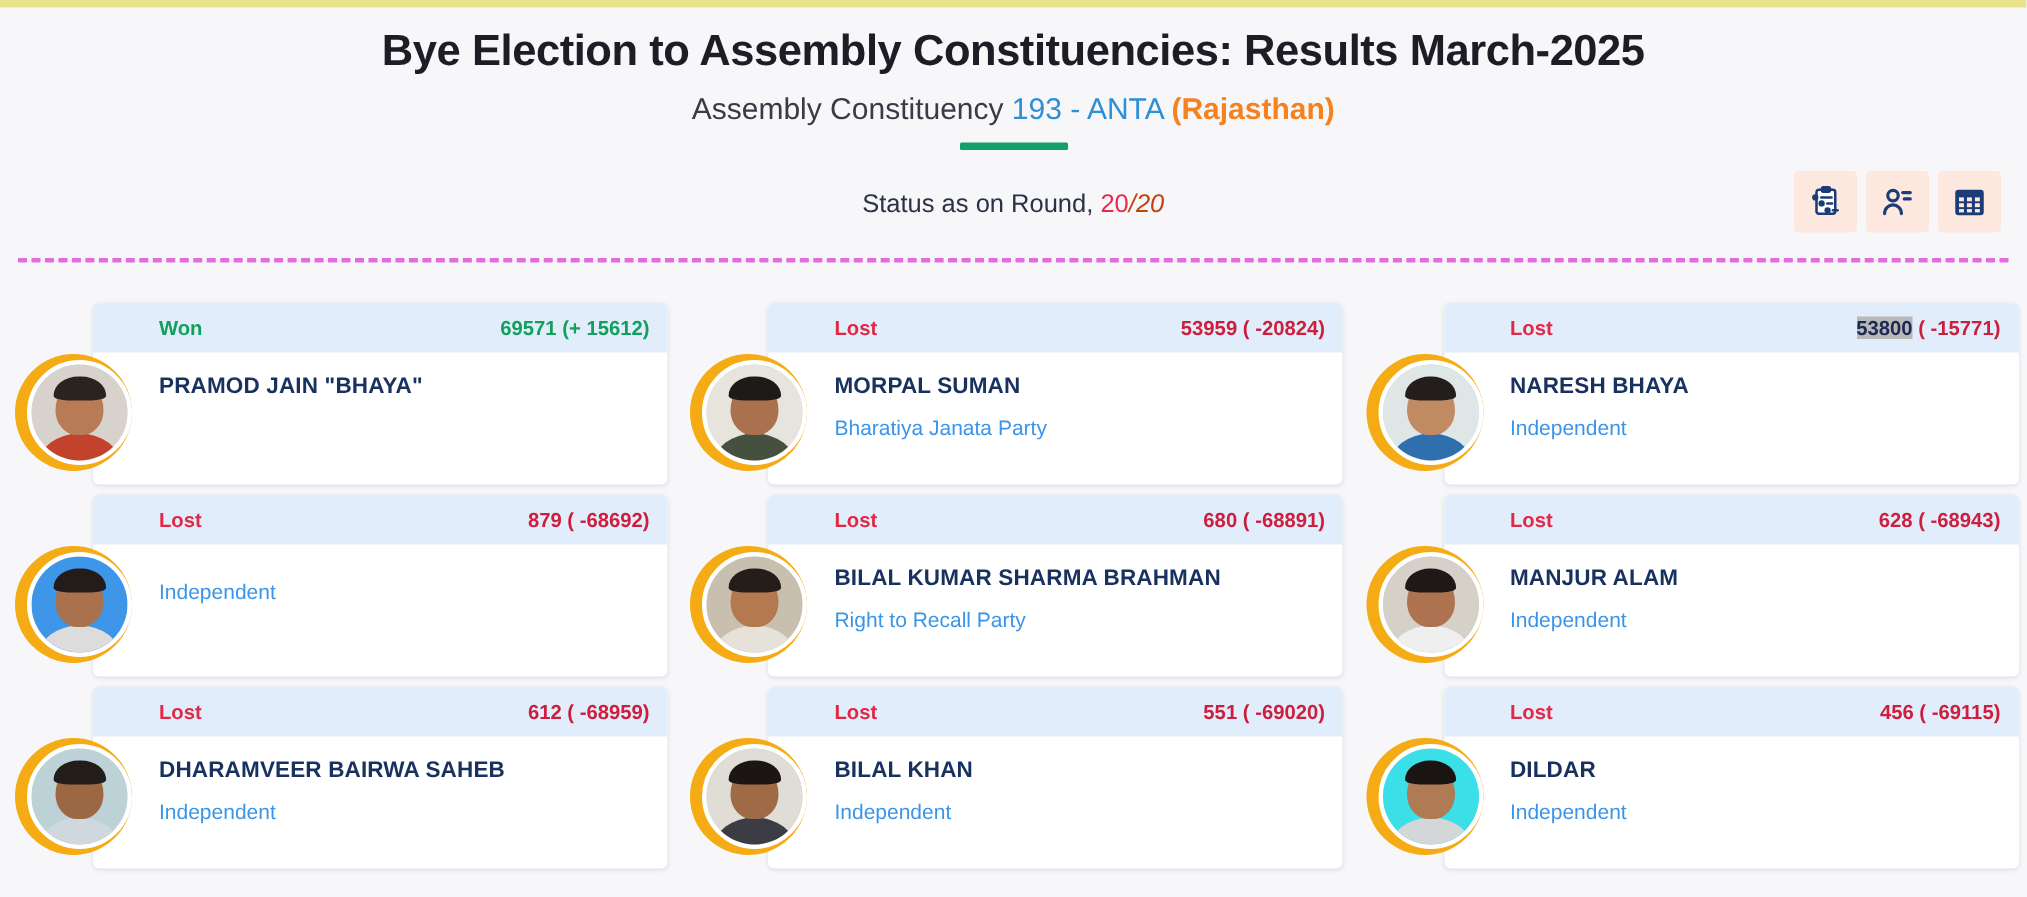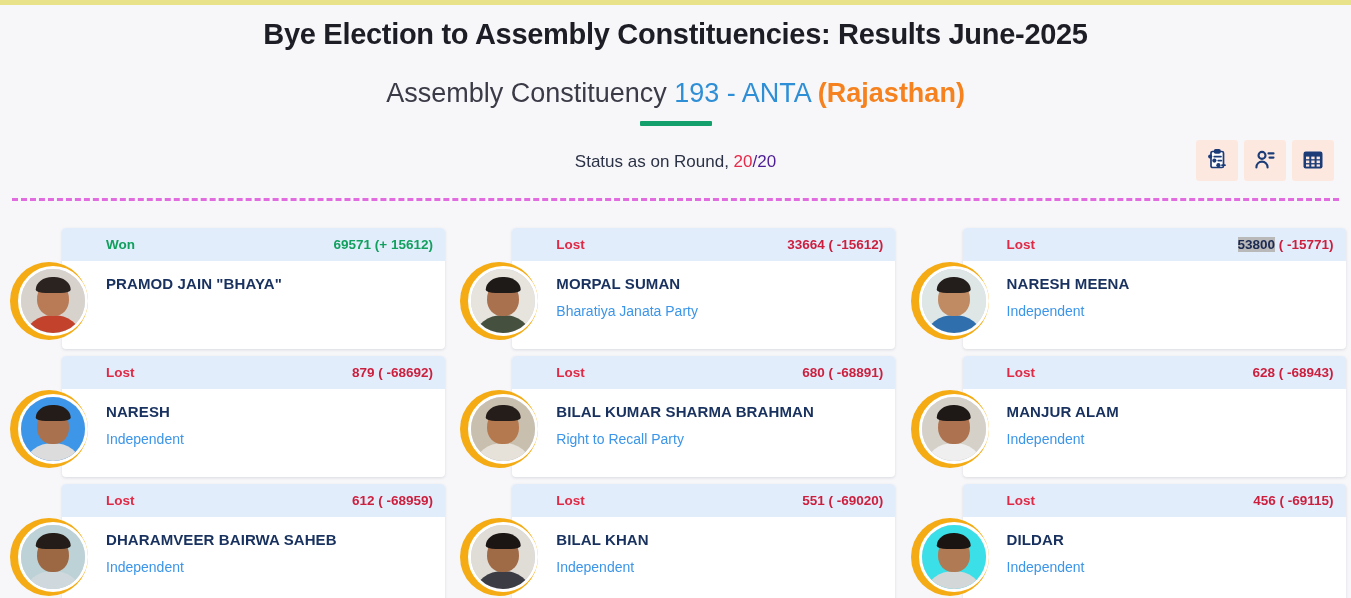--- a/index.html
+++ b/index.html
@@ -32,22 +32,22 @@
 
   .page-title {
     font-size: 29px;
     font-weight: bold;
     letter-spacing: -0.3px;
     color: #1d1d26;
     line-height: 1.35;
   }
 
   .subtitle-row {
-    margin-top: 21px;
-    font-size: 27px;
+    margin-top: 5px;
+    font-size: 20px;
     color: #3b3b47;
     line-height: 1.4;
   }
   .subtitle-row .ac-label { color: #3b3b47; }
   .subtitle-row .ac-number { color: #2e8fd6; }
   .subtitle-row .ac-state {
     color: #f5821f;
     font-weight: bold;
   }
 
@@ -71,21 +71,22 @@
     left: 0; right: 0;
     top: 12px;
     text-align: center;
     font-size: 17px;
     color: #2c3246;
   }
   .status-text .round-current {
     color: #e8294a;
   }
   .status-text .round-total {
-    color: #4c1d95;
+    color: #c2410c;
+    font-style: italic;
   }
 
   .icon-buttons {
     position: absolute;
     right: 17px;
     top: 0;
     display: flex;
     gap: 6px;
   }
 
@@ -249,21 +250,21 @@
   .partial-row .card { height: 33px; }
   .partial-row .card-head { color: transparent; }
   .partial-row .card { margin-left: 58px; width: 383px; }
 </style>
 </head>
 <body>
 
 <div class="top-strip"></div>
 
 <div class="header">
-  <h1 class="page-title">Bye Election to Assembly Constituencies: Results June-2025</h1>
+  <h1 class="page-title">Bye Election to Assembly Constituencies: Results March-2025</h1>
   <div class="subtitle-row">
     <span class="ac-label">Assembly Constituency </span><span class="ac-number">193 - ANTA</span> <span class="ac-state">(Rajasthan)</span>
   </div>
   <div class="green-underline"></div>
 </div>
 
 <div class="status-bar">
   <div class="status-text">
     <span>Status as on Round, </span><span class="round-current">20</span><span class="round-total">/20</span>
   </div>
@@ -350,21 +351,21 @@
               <div class="bg" style="background:#e7e4de"></div>
               <div class="shoulders" style="background:#46503f"></div>
               <div class="head" style="background:#a9714e"></div>
               <div class="hair" style="background:#1d1a18"></div>
             </div>
           </div>
         </div>
         <div class="card">
           <div class="card-head lost">
             <span class="status-label lost">Lost</span>
-            <span class="votes lost"><span>33664 ( -15612)</span></span>
+            <span class="votes lost"><span>53959 ( -20824)</span></span>
           </div>
           <div class="card-body">
             <div class="cand-name">MORPAL SUMAN</div>
             <div class="cand-party">Bharatiya Janata Party</div>
           </div>
         </div>
       </div>
       <div class="card-slot">
         <div class="avatar-wrap">
           <div class="avatar-ring"></div>
@@ -376,21 +377,21 @@
               <div class="hair" style="background:#231d1b"></div>
             </div>
           </div>
         </div>
         <div class="card">
           <div class="card-head lost">
             <span class="status-label lost">Lost</span>
             <span class="votes lost"><span class="sel">53800</span><span> ( -15771)</span></span>
           </div>
           <div class="card-body">
-            <div class="cand-name">NARESH MEENA</div>
+            <div class="cand-name">NARESH BHAYA</div>
             <div class="cand-party">Independent</div>
           </div>
         </div>
       </div>
     </div>
     <div class="card-row">
       <div class="card-slot">
         <div class="avatar-wrap">
           <div class="avatar-ring"></div>
           <div class="avatar-photo">
@@ -401,21 +402,20 @@
               <div class="hair" style="background:#241c18"></div>
             </div>
           </div>
         </div>
         <div class="card">
           <div class="card-head lost">
             <span class="status-label lost">Lost</span>
             <span class="votes lost"><span>879 ( -68692)</span></span>
           </div>
           <div class="card-body">
-            <div class="cand-name">NARESH</div>
             <div class="cand-party">Independent</div>
           </div>
         </div>
       </div>
       <div class="card-slot">
         <div class="avatar-wrap">
           <div class="avatar-ring"></div>
           <div class="avatar-photo">
             <div class="face">
               <div class="bg" style="background:#c9bfae"></div>

